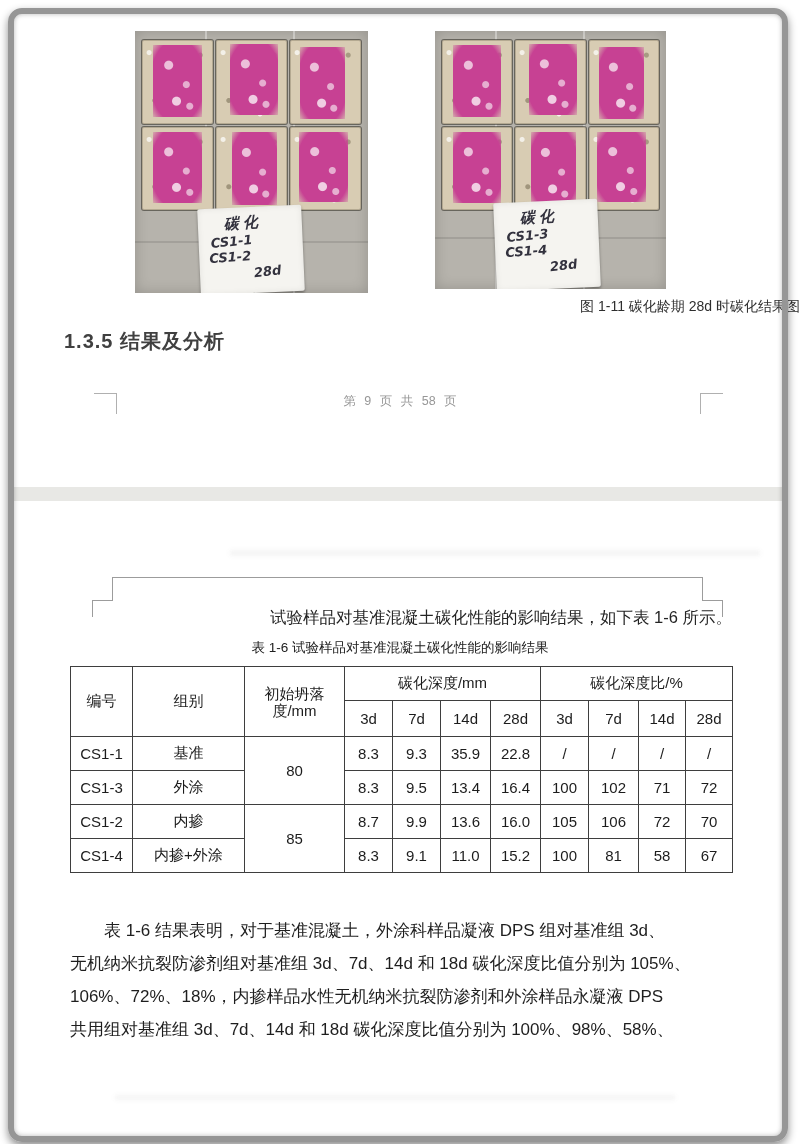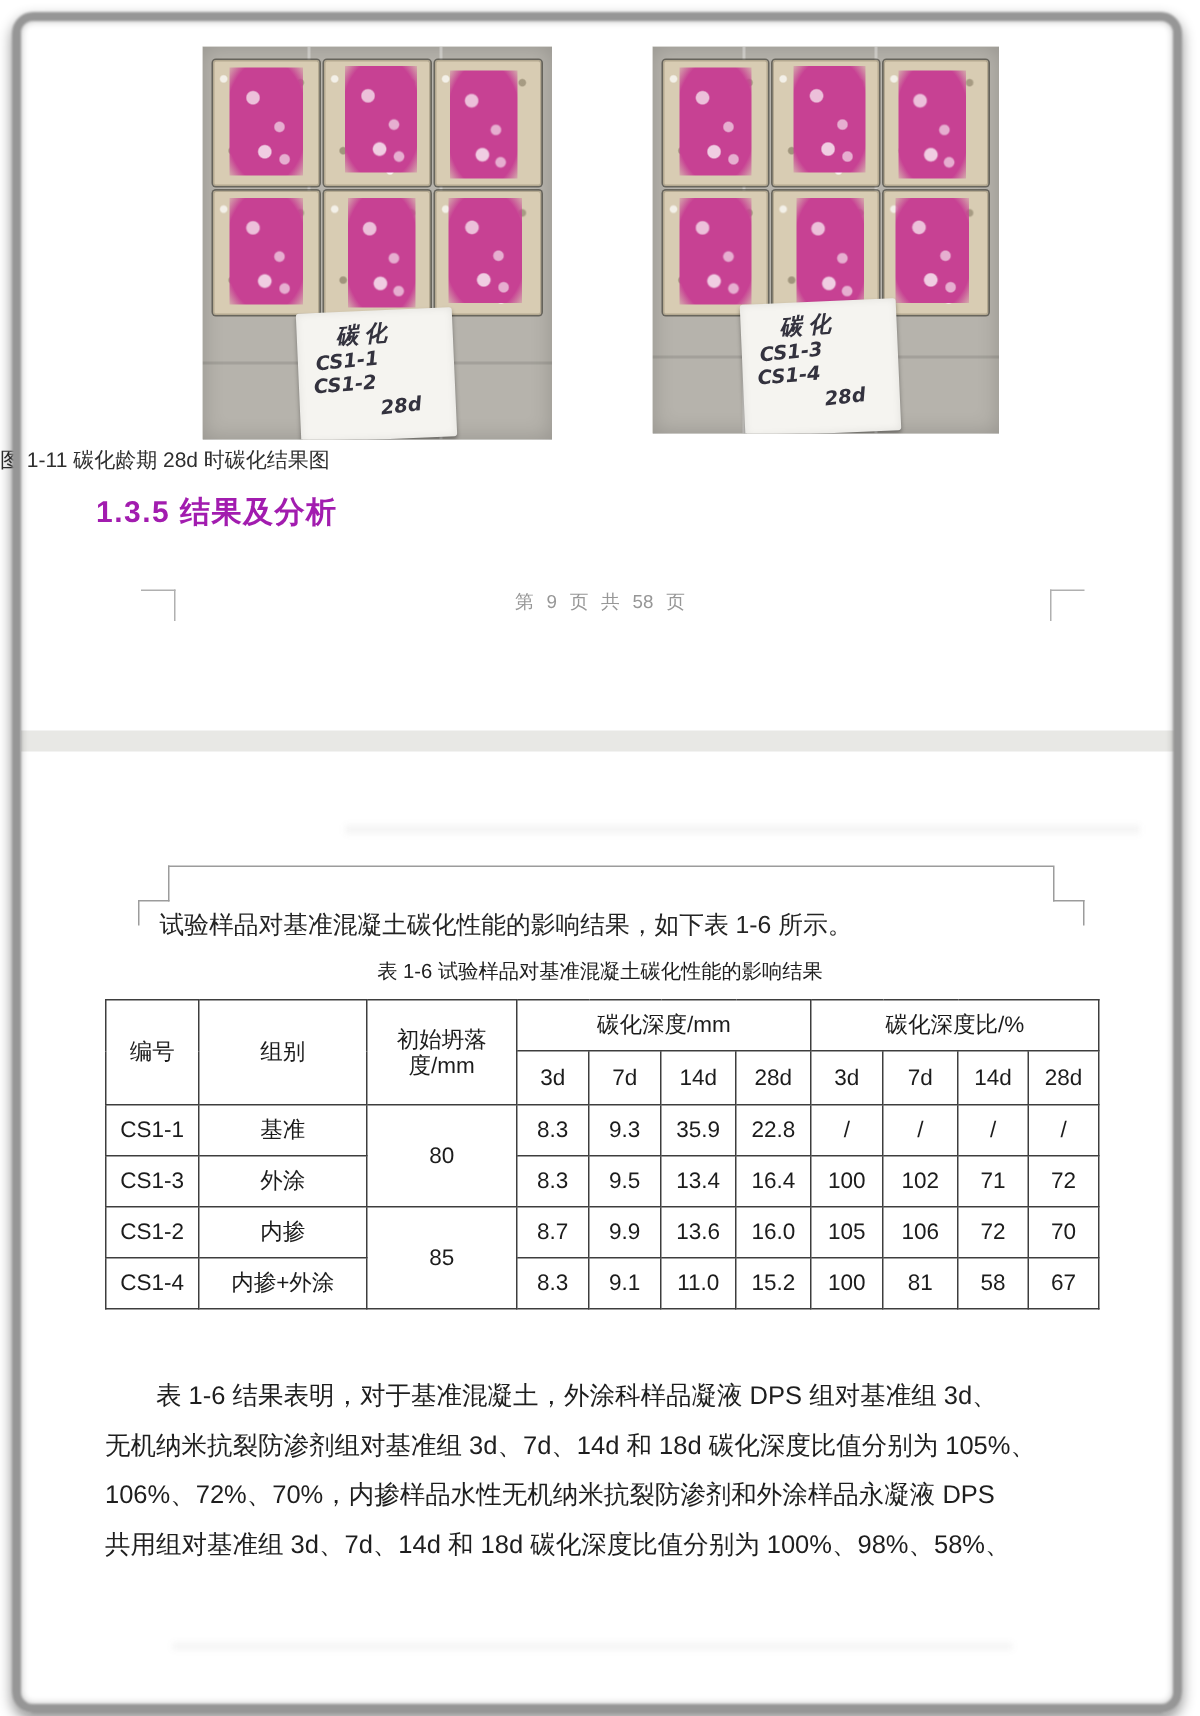--- a/index.html
+++ b/index.html
@@ -56,29 +56,29 @@
     box-shadow:0 2px 3px rgba(0,0,0,.35), inset 0 0 6px rgba(0,0,0,.08);
     transform:rotate(-2.5deg);padding:6px 8px 4px 10px;
     font-family:"DejaVu Sans",sans-serif;font-style:italic;font-weight:bold;
     color:#33323e;line-height:1.25;
   }
   .note .hw1{font-size:15px;letter-spacing:4px;margin-left:16px;transform:rotate(-2deg);}
   .note .hw2{font-size:13px;margin-left:2px;transform:rotate(-3deg);}
   .note .hw3{font-size:13px;margin-left:0;transform:rotate(-2deg);}
   .note .hw4{font-size:13px;margin-left:44px;transform:rotate(-4deg);}
 
-  .fig-caption{left:0;width:800px;top:298px;text-align:left;font-size:14px;color:#2e2e2e;}
-  .heading{left:64px;top:328px;font-size:20px;font-weight:bold;color:#a21caf;letter-spacing:1px;}
+  .fig-caption{left:0;width:800px;top:298px;text-align:right;font-size:14px;color:#2e2e2e;}
+  .heading{left:64px;top:328px;font-size:20px;font-weight:bold;color:#404040;letter-spacing:1px;}
   .footer-text{left:0;width:800px;top:393px;text-align:center;font-size:12.5px;color:#979797;word-spacing:5px;}
   .mark{background:#b0b0b0;}
 
   
   .smudge{filter:blur(2px);background:rgba(60,60,60,.06);}
   .boundary{background:#9c9c9c;}
-  .intro{left:70px;width:662px;top:604px;font-size:16.5px;line-height:26px;text-indent:2.2em;color:#242424;}
+  .intro{left:70px;width:662px;top:604px;font-size:16.5px;line-height:26px;text-indent:2.2em;color:#242424;text-align:right;}
   .tbl-caption{left:0;width:800px;top:639px;text-align:center;font-size:13.5px;color:#202020;}
 
   table.data{
     position:absolute;left:70px;top:666px;width:662px;
     border-collapse:collapse;table-layout:fixed;
     font-size:15px;color:#1c1c1c;
   }
   table.data td,table.data th{
     border:1.6px solid #3e3e3e;text-align:center;vertical-align:middle;
     font-weight:normal;padding:0 2px;overflow:hidden;
@@ -262,19 +262,19 @@
     <td>81</td>
     <td>58</td>
     <td>67</td>
   </tr>
 </tbody>
   </table>
 
 <div class="abs para2">
   <div class="pline">表 1-6 结果表明，对于基准混凝土，外涂科样品凝液 DPS 组对基准组 3d、</div>
   <div class="pline">无机纳米抗裂防渗剂组对基准组 3d、7d、14d 和 18d 碳化深度比值分别为 105%、</div>
-  <div class="pline">106%、72%、70%，内掺样品水性无机纳米抗裂防渗剂和外涂样品永凝液 DPS</div>
+  <div class="pline">106%、72%、18%，内掺样品水性无机纳米抗裂防渗剂和外涂样品永凝液 DPS</div>
   <div class="pline">共用组对基准组 3d、7d、14d 和 18d 碳化深度比值分别为 100%、98%、58%、</div>
 </div>
 
 <div class="abs smudge" style="left:115px;top:1095px;width:560px;height:5px;"></div>
 
 <div class="doc-frame"></div>
 
 </body></html>

